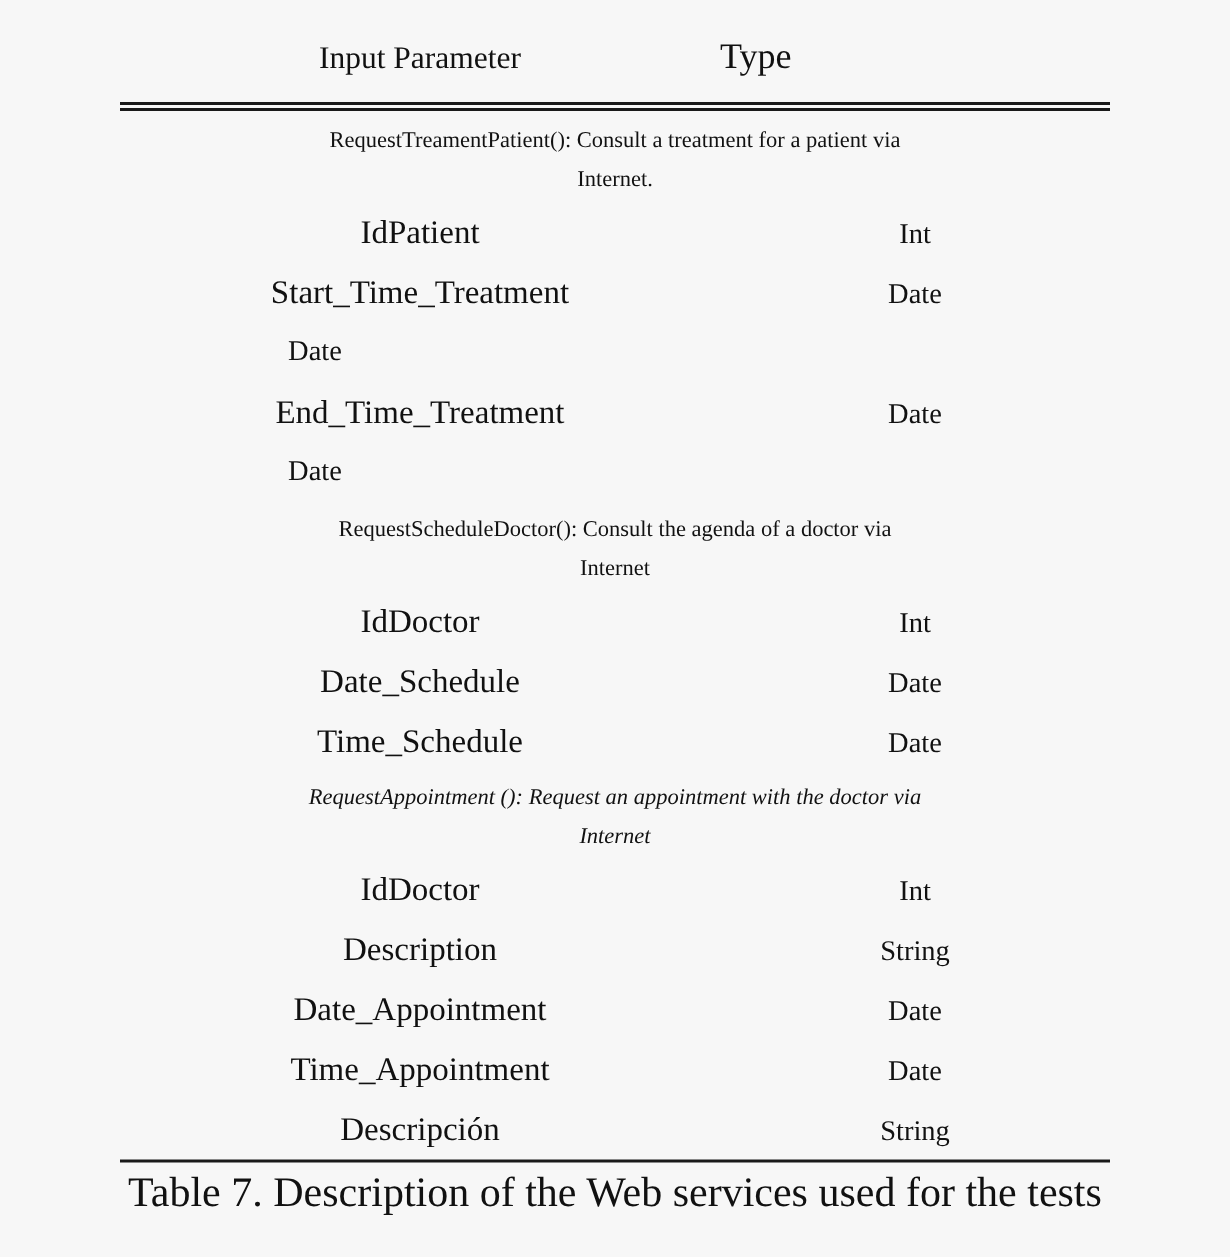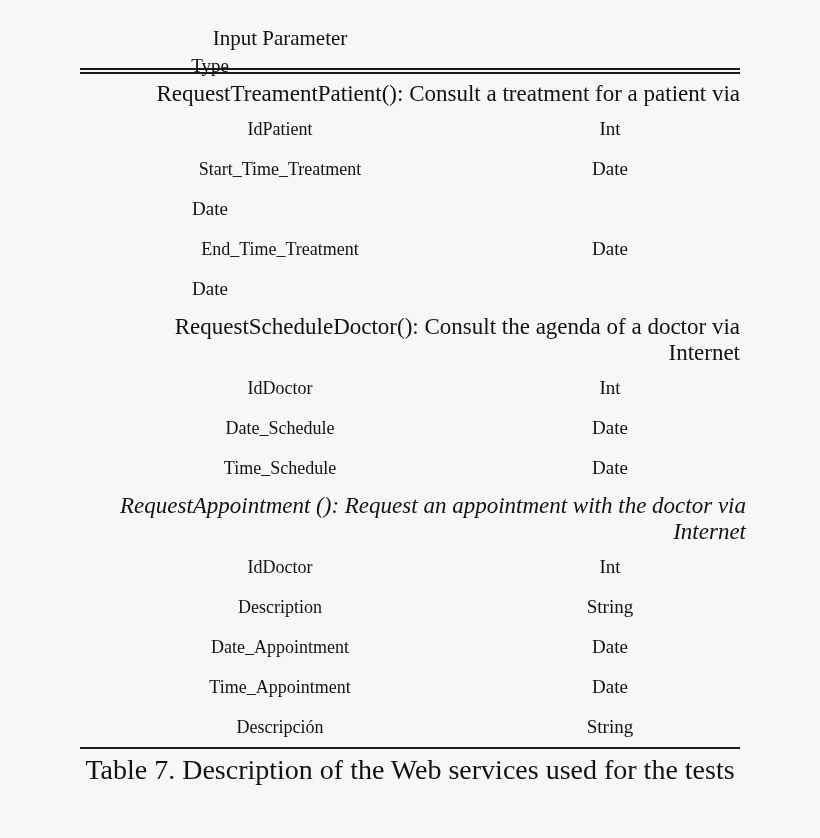--- a/index.html
+++ b/index.html
@@ -25,32 +25,30 @@
     left: 80px;
     top: 24px;
     width: 660px;
   }
 
   
   .thead {
     display: flex;
     align-items: baseline;
     height: 44px;
-    flex-direction: column;
   }
   .col-param {
     width: 400px;
     text-align: center;
     font-size: 21px;
     line-height: 28px;
   }
   .col-type {
     width: 260px;
-    text-align: center;
-    font-size: 19px;
+    font-size: 24px;
     line-height: 28px;
   }
 
   
   .rule-double {
     border-top: 2px solid #1a1a1a;
     border-bottom: 2px solid #1a1a1a;
     height: 2px;
     margin: 0;
     width: 660px;
@@ -60,42 +58,42 @@
     height: 0;
     width: 660px;
     margin: 0;
   }
 
   
   .tbody {
     padding-top: 2px;
   }
   .service-header {
-    text-align: right;
-    font-size: 23px;
+    text-align: center;
+    font-size: 15px;
     line-height: 26px;
     padding: 5px 0 2px 0;
   }
   .service-header.wide {
     width: 672px;
     margin-left: -6px;
     font-style: italic;
   }
   .service-header .line2 {
     display: block;
   }
   .data-row {
     display: flex;
     align-items: baseline;
     height: 40px;
   }
   .data-row .cell-param {
     width: 400px;
     text-align: center;
-    font-size: 18px;
+    font-size: 22px;
     line-height: 40px;
   }
   .data-row .cell-type {
     width: 260px;
     text-align: center;
     font-size: 19px;
     line-height: 40px;
   }
 
   
@@ -117,20 +115,21 @@
       <div class="col-param">Input Parameter</div>
       <div class="col-type">Type</div>
     </div>
 
     <div class="rule-double"></div>
 
     <div class="tbody">
 
       <div class="service-header">
         <span>RequestTreamentPatient(): Consult a treatment for a patient via</span>
+        <span class="line2">Internet.</span>
       </div>
       <div class="data-row">
         <div class="cell-param">IdPatient</div>
         <div class="cell-type">Int</div>
       </div>
       <div class="data-row">
         <div class="cell-param">Start_Time_Treatment</div>
         <div class="cell-type">Date</div>
       </div>
       <div class="data-row">

